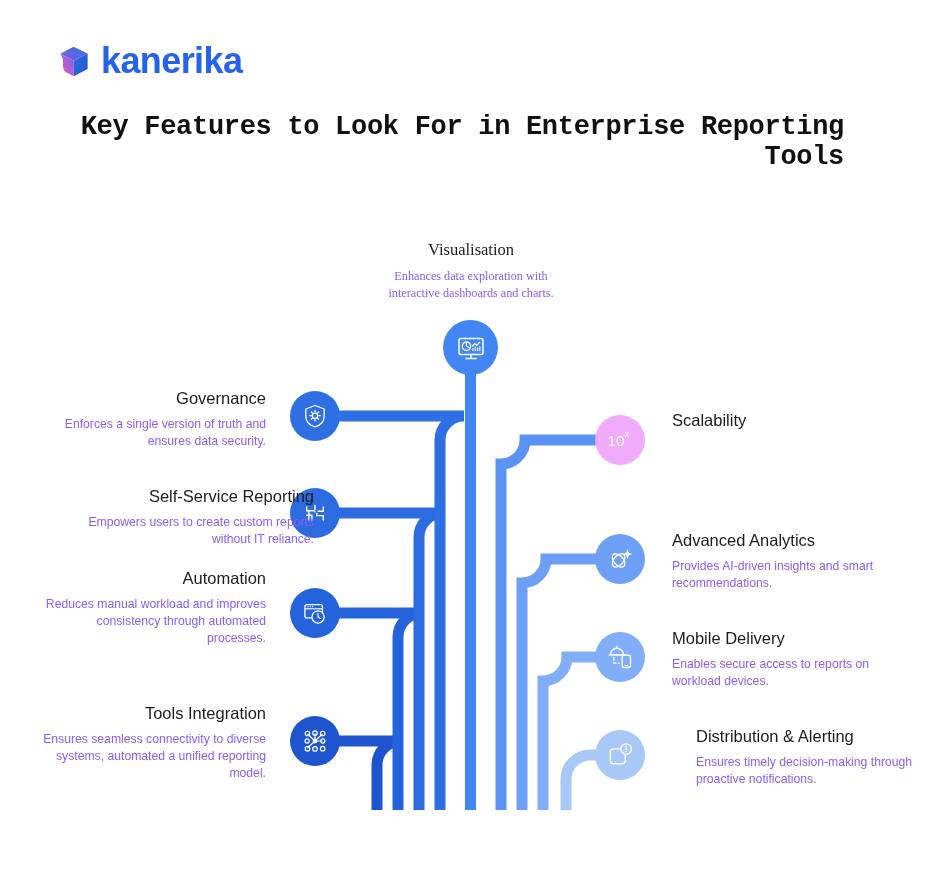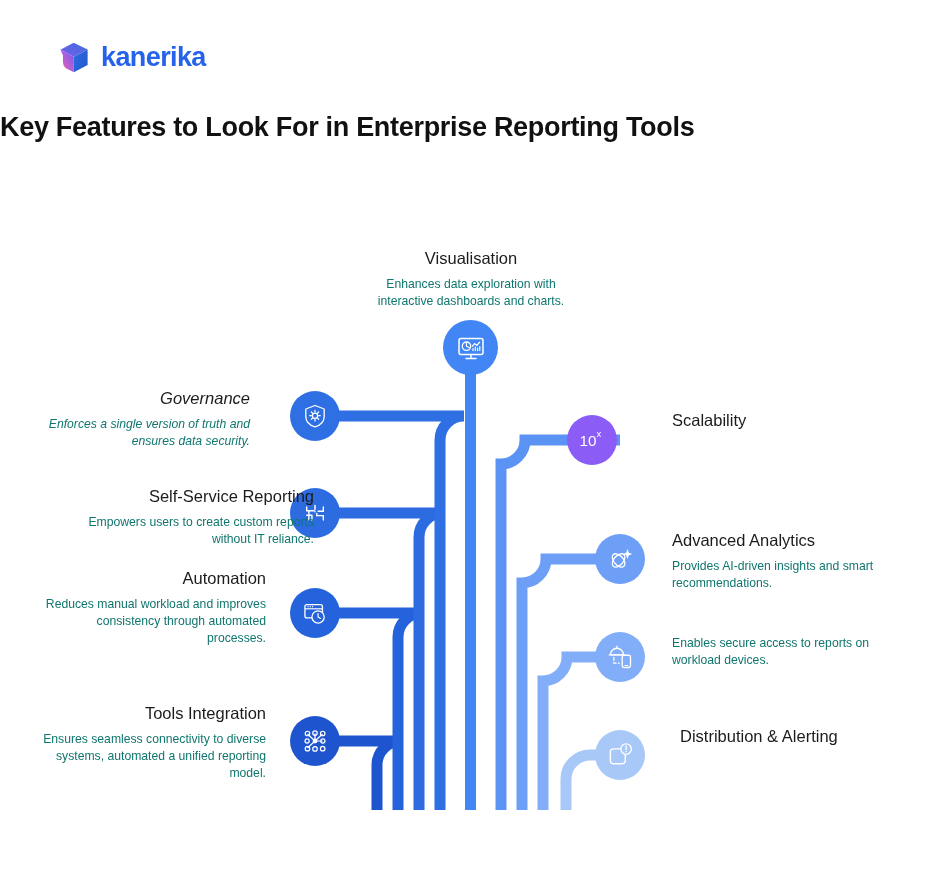--- a/index.html
+++ b/index.html
@@ -7,44 +7,44 @@
     width: 936px; height: 885px;
     background: #ffffff;
     font-family: "Liberation Sans", sans-serif;
     overflow: hidden;
   }
   #page { position: relative; width: 936px; height: 885px; background: #fff; }
 
   
   #logo-area { position: absolute; left: 57px; top: 40px; display: flex; align-items: center; gap: 10px; }
   #logo-mark { width: 34px; height: 34px; display: block; }
-  #logo-word { font-size: 27px; font-weight: 700; color: #2563eb; letter-spacing: -0.6px; font-family: "Liberation Sans", sans-serif; }
+  #logo-word { font-size: 36px; font-weight: 700; color: #2563eb; letter-spacing: -0.6px; font-family: "Liberation Sans", sans-serif; }
 
   
   #page-title {
     position: absolute; left: 0; top: 112px; width: 844px;
-    text-align: left; font-size: 27px; font-weight: 700;
-    color: #111111; letter-spacing: -0.3px;
+    text-align: right; font-size: 27px; font-weight: 700;
+    color: #111111; letter-spacing: -0.3px; font-family: Liberation Mono, monospace;
   }
 
   
   #diagram { position: absolute; left: 0; top: 0; width: 936px; height: 885px; }
   #wires { position: absolute; left: 0; top: 0; }
 
   
   .node-circle {
     position: absolute; border-radius: 50%;
     display: flex; align-items: center; justify-content: center;
   }
   .node-circle svg { display: block; }
 
   
   .node-text { position: absolute; }
   .node-text .n-title { font-size: 16.5px; color: #1c1c1c; font-weight: 400; line-height: 1.25; }
-  .node-text .n-desc { font-size: 12.2px; color: #0f766e; line-height: 1.42; margin-top: 7px; }
+  .node-text .n-desc { font-size: 12.2px; color: #8b5cf6; line-height: 1.42; margin-top: 7px; }
   .align-right { text-align: right; }
   .align-left  { text-align: left; }
   .align-center{ text-align: center; }
 </style>
 </head>
 <body>
 
 <div id="page">
 
   <div id="logo-area">
@@ -101,36 +101,36 @@
     <div class="node-circle" style="left:443px; top:320px; width:55px; height:55px; background:#4285F4;">
       <svg width="32" height="32" viewBox="0 0 32 32">
         <rect x="4" y="6.5" width="24" height="16" rx="2" fill="none" stroke="#fff" stroke-width="1.5"></rect>
         <path d="M16 22.5 L16 26 M11 26.5 L21 26.5" stroke="#fff" stroke-width="1.5" fill="none" stroke-linecap="round"></path>
         <circle cx="11.5" cy="14.2" r="4.2" fill="none" stroke="#fff" stroke-width="1.3"></circle>
         <path d="M11.5 10 L11.5 14.2 L15.2 16" stroke="#fff" stroke-width="1.2" fill="none"></path>
         <path d="M17.5 14.2 L19.6 11.6 L21.8 13.4 L24.6 10.2" stroke="#fff" stroke-width="1.3" fill="none" stroke-linecap="round"></path>
         <path d="M18 18.6 L18 16.6 M20.3 18.6 L20.3 15.2 M22.6 18.6 L22.6 16.2 M24.8 18.6 L24.8 14.6" stroke="#fff" stroke-width="1.2" stroke-linecap="round"></path>
       </svg>
     </div>
-    <div class="node-text align-center" style="left:321px; top:248px; width:300px;">
+    <div class="node-text align-center" style="left:321px; top:240px; width:300px;font-family:Liberation Serif, serif;">
       <div class="n-title">Visualisation</div>
       <div class="n-desc" style="max-width:205px; margin-left:auto; margin-right:auto;">Enhances data exploration with interactive dashboards and charts.</div>
     </div>
 
     <div class="node-circle" style="left:290px; top:391px; width:50px; height:50px; background:#2F6FE4;">
       <svg width="28" height="28" viewBox="0 0 32 32">
         <path d="M16 4 L26.5 8 V16.5 C26.5 22.5 21.8 26.6 16 28.4 C10.2 26.6 5.5 22.5 5.5 16.5 V8 Z" fill="none" stroke="#fff" stroke-width="1.5" stroke-linejoin="round"></path>
         <circle cx="16" cy="15.6" r="3" fill="none" stroke="#fff" stroke-width="1.4"></circle>
         <g stroke="#fff" stroke-width="1.4" stroke-linecap="round">
           <path d="M16 9.6 L16 11.4 M16 19.8 L16 21.6 M10 15.6 L11.8 15.6 M20.2 15.6 L22 15.6"></path>
           <path d="M11.8 11.4 L13 12.6 M19 18.6 L20.2 19.8 M20.2 11.4 L19 12.6 M13 18.6 L11.8 19.8"></path>
         </g>
       </svg>
     </div>
-    <div class="node-text align-right" style="left:24px; top:388px; width:226px;font-style:italic;">
+    <div class="node-text align-right" style="left:40px; top:388px; width:226px;">
       <div class="n-title">Governance</div>
       <div class="n-desc">Enforces a single version of truth and ensures data security.</div>
     </div>
 
     <div class="node-circle" style="left:290px; top:488px; width:50px; height:50px; background:#2C6BE0;">
       <svg width="28" height="28" viewBox="0 0 32 32">
         <path d="M6.5 9 L6.5 13.5 L15 13.5" fill="none" stroke="#fff" stroke-width="1.6" stroke-linecap="round"></path>
         <path d="M9 13.5 L9 24" stroke="#fff" stroke-width="1.6" stroke-linecap="round"></path>
         <path d="M6.5 18.5 L12.5 18.5 M12.5 18.5 L12.5 24" stroke="#fff" stroke-width="1.6" stroke-linecap="round"></path>
         <path d="M19.5 14 L25.5 14 L25.5 9" fill="none" stroke="#fff" stroke-width="1.6" stroke-linecap="round"></path>
@@ -175,21 +175,21 @@
           <circle cx="24.2" cy="24.2" r="2.4"></circle>
         </g>
         <circle cx="16" cy="16" r="2.6" fill="#fff"></circle>
       </svg>
     </div>
     <div class="node-text align-right" style="left:40px; top:703px; width:226px;">
       <div class="n-title">Tools Integration</div>
       <div class="n-desc">Ensures seamless connectivity to diverse systems, automated a unified reporting model.</div>
     </div>
 
-    <div class="node-circle" style="left:567px; top:415px; width:50px; height:50px; background:#8b5cf6;justify-content:center;">
+    <div class="node-circle" style="left:595px; top:415px; width:50px; height:50px; background:#f0abfc;justify-content:center;">
       <svg width="36" height="30" viewBox="0 0 40 32">
         <text x="6" y="23" font-family="Liberation Sans, sans-serif" font-size="17" fill="#fff">10</text>
         <text x="25" y="13" font-family="Liberation Sans, sans-serif" font-size="10.5" fill="#fff">x</text>
       </svg>
     </div>
     <div class="node-text align-left" style="left:672px; top:410px; width:222px;">
       <div class="n-title">Scalability</div>
     </div>
 
     <div class="node-circle" style="left:595px; top:534px; width:50px; height:50px; background:#6E9FF7;">
@@ -210,29 +210,31 @@
       <svg width="28" height="28" viewBox="0 0 32 32">
         <path d="M5 13.5 A7.5 7.5 0 0 1 20 13.5 Z" fill="none" stroke="#fff" stroke-width="1.5" stroke-linejoin="round"></path>
         <path d="M3.6 13.5 L21.4 13.5" stroke="#fff" stroke-width="1.5" stroke-linecap="round"></path>
         <path d="M12.5 5.6 L12.5 3.6" stroke="#fff" stroke-width="1.4" stroke-linecap="round"></path>
         <path d="M9 16.5 L9 23 L15 23" fill="none" stroke="#fff" stroke-width="1.5" stroke-linecap="round" stroke-dasharray="3.2 2.6"></path>
         <rect x="18.5" y="14" width="9.5" height="14" rx="2" fill="none" stroke="#fff" stroke-width="1.5"></rect>
         <path d="M21.6 25.6 L24.9 25.6" stroke="#fff" stroke-width="1.2" stroke-linecap="round"></path>
       </svg>
     </div>
     <div class="node-text align-left" style="left:672px; top:628px; width:222px;">
+      <div class="n-title">Mobile Delivery</div>
       <div class="n-desc">Enables secure access to reports on workload devices.</div>
     </div>
 
     <div class="node-circle" style="left:595px; top:730px; width:50px; height:50px; background:#A8C8F8;">
       <svg width="28" height="28" viewBox="0 0 32 32">
         <rect x="5" y="9" width="17" height="17" rx="3.4" fill="none" stroke="#fff" stroke-width="1.6"></rect>
         <circle cx="23" cy="9.2" r="6" fill="#A8C8F8" stroke="#fff" stroke-width="1.5"></circle>
         <path d="M23 5.8 L23 9.8" stroke="#fff" stroke-width="1.5" stroke-linecap="round"></path>
         <circle cx="23" cy="12.1" r="0.85" fill="#fff"></circle>
       </svg>
     </div>
-    <div class="node-text align-left" style="left:680px; top:726px; width:222px;">
+    <div class="node-text align-left" style="left:696px; top:726px; width:222px;">
       <div class="n-title">Distribution &amp; Alerting</div>
+      <div class="n-desc">Ensures timely decision-making through proactive notifications.</div>
     </div>
 
   </div>
 </div>
 
 </body></html>

